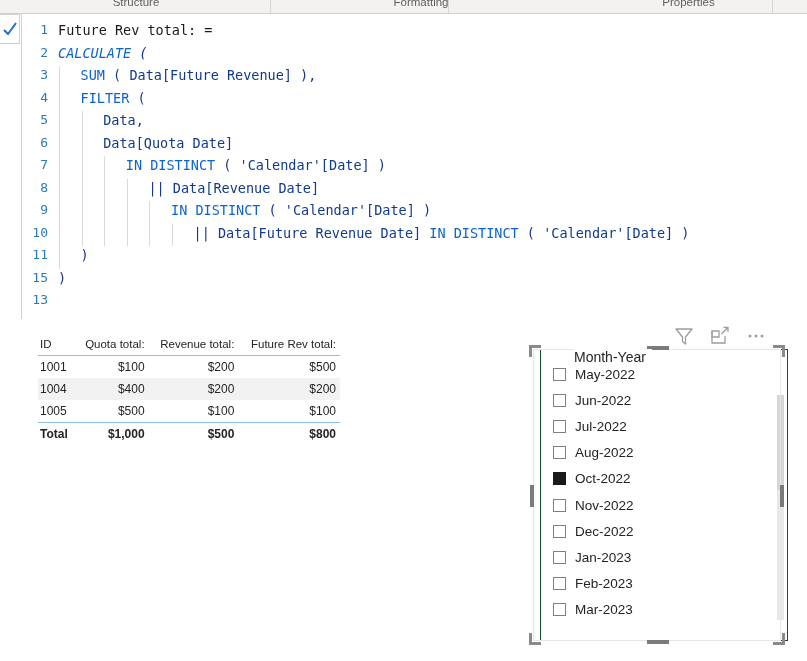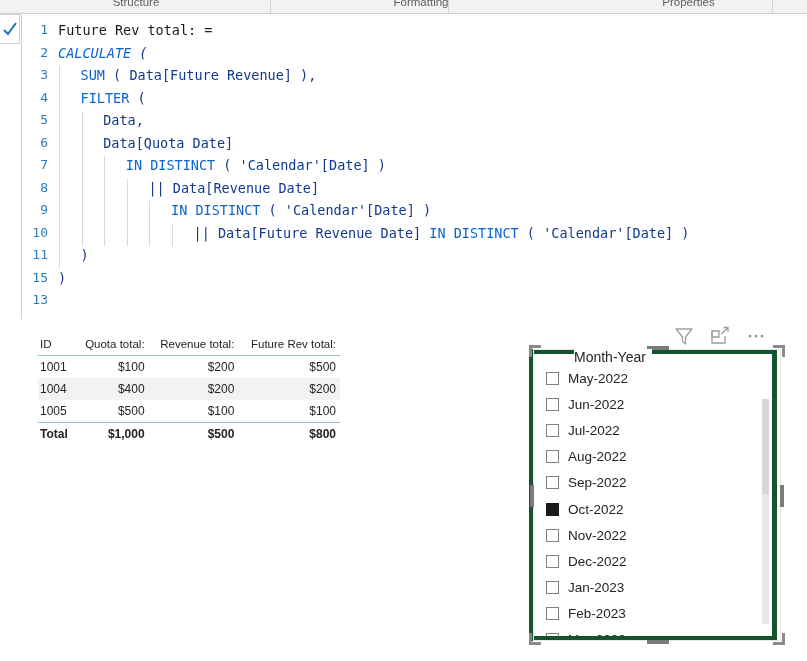--- a/index.html
+++ b/index.html
@@ -118,22 +118,22 @@
     font-weight:bold;
     border-top:1px solid #8fbfe0;
     padding-top:4px;
   }
 
   
   .slicer-frame{
     position:absolute;left:529px;top:345px;width:256px;height:300px;
   }
   .slicer-box{
-    position:absolute;left:0;top:4px;width:248px;height:292px;
-    background:#ffffff;border:5px solid #14532d;box-sizing:border-box;
+    position:absolute;left:11px;top:4px;width:248px;height:292px;
+    background:#ffffff;border:1px solid #14532d;box-sizing:border-box;
     overflow:hidden;
   }
   .slicer-title{
     position:absolute;left:12px;top:4px;
     font-size:14px;color:#252423;background:#ffffff;
     z-index:4;padding-right:6px;
     font-family:Liberation Sans, sans-serif;
     margin-left:33px;
   }
   .slicer-list{
@@ -298,24 +298,20 @@
         </div>
         <div class="sl-item">
           <span class="sl-cb"></span>
           <span class="sl-label">Jul-2022</span>
         </div>
         <div class="sl-item">
           <span class="sl-cb"></span>
           <span class="sl-label">Aug-2022</span>
         </div>
         <div class="sl-item">
-          <span class="sl-cb"></span>
-          <span class="sl-label">Sep-2022</span>
-        </div>
-        <div class="sl-item">
           <span class="sl-cb on"></span>
           <span class="sl-label">Oct-2022</span>
         </div>
         <div class="sl-item">
           <span class="sl-cb"></span>
           <span class="sl-label">Nov-2022</span>
         </div>
         <div class="sl-item">
           <span class="sl-cb"></span>
           <span class="sl-label">Dec-2022</span>

